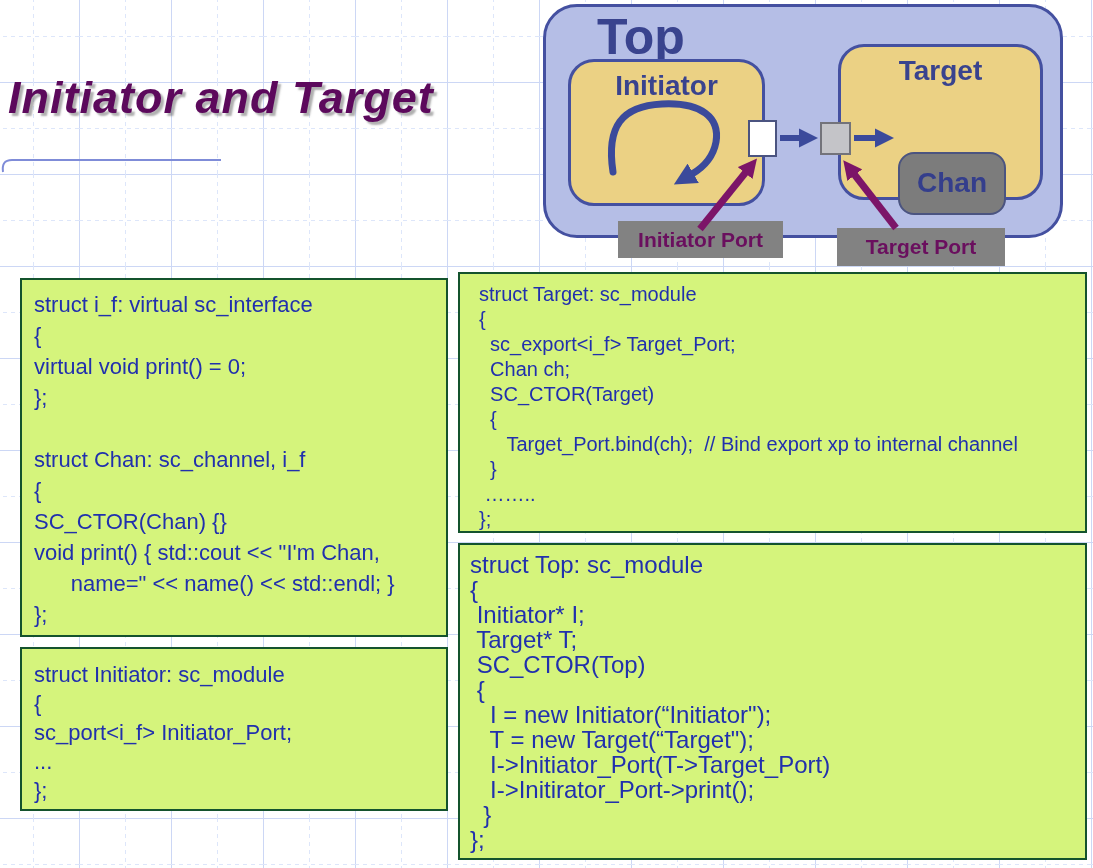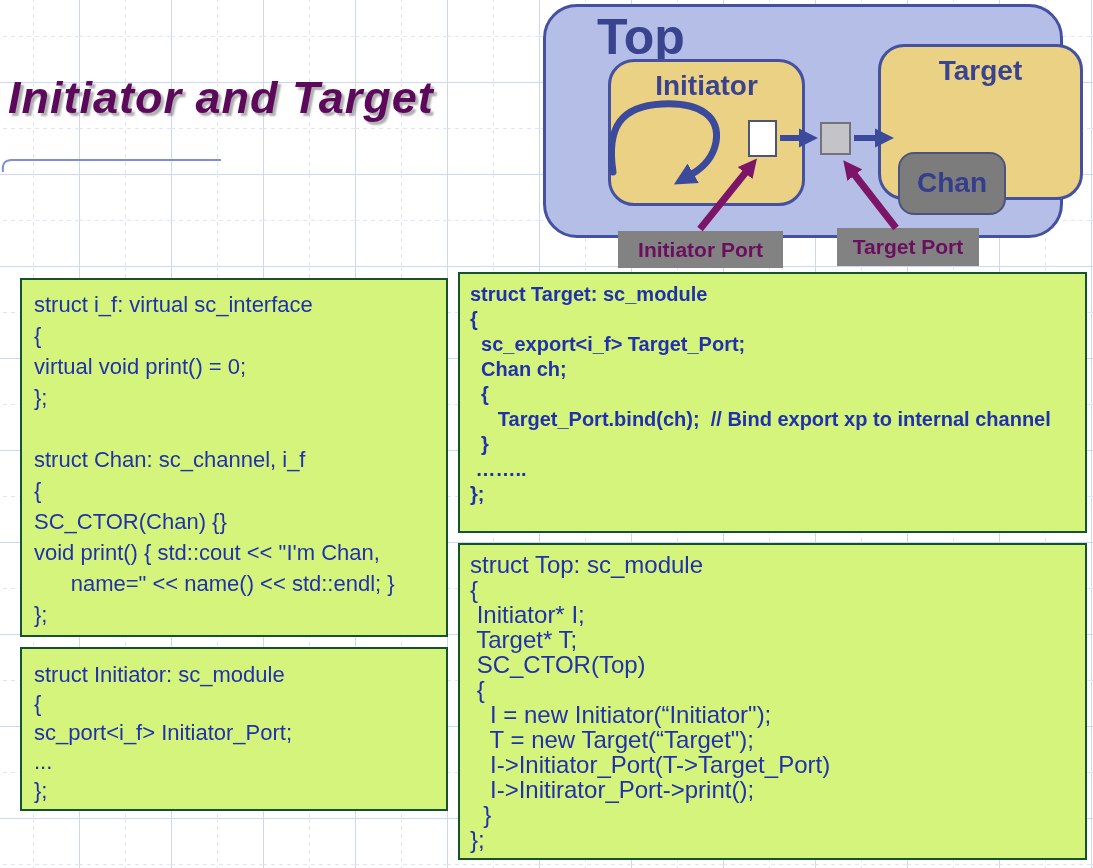--- a/index.html
+++ b/index.html
@@ -14,46 +14,46 @@
          color:#5c095c;letter-spacing:1px;
          text-shadow:3px 3px 2px rgba(110,110,110,0.55);white-space:nowrap;}
 
   
   .top-box{position:absolute;left:543px;top:4px;width:520px;height:234px;
            background:#b5bee6;border:3px solid #4450a0;border-radius:34px;
            box-sizing:border-box;z-index:1;}
   .top-label{position:absolute;left:597px;top:8px;z-index:2;
              font-size:50px;font-weight:bold;color:#39438e;}
   .module-box{position:absolute;background:#ebd184;border:3px solid #4450a0;
-              border-radius:26px;box-sizing:border-box;z-index:2;text-align:center;margin-left:40px;}
+              border-radius:26px;box-sizing:border-box;z-index:2;text-align:center;}
   .initiator-box{left:568px;top:59px;width:197px;height:147px;}
   .target-box{left:838px;top:44px;width:205px;height:156px;}
   .module-label{margin-top:8px;font-size:28px;font-weight:bold;color:#39438e;}
   .chan-box{position:absolute;left:898px;top:104px;width:108px;height:63px;
             background:#7c7c7c;border:2px solid #4b5480;border-radius:16px;
             box-sizing:border-box;z-index:3;text-align:center;margin-top:48px;}
   .chan-label{font-size:28px;font-weight:bold;color:#343e8c;line-height:58px;}
   .port-square{position:absolute;box-sizing:border-box;z-index:4;}
   .port-white{left:748px;top:120px;width:29px;height:37px;background:#ffffff;border:2px solid #4b5480;}
   .port-gray{left:820px;top:122px;width:31px;height:33px;background:#c4c4c8;border:2px solid #73737a;}
   .port-callout{position:absolute;z-index:5;background:#828282;
                 color:#6a0f5e;font-weight:bold;font-size:21px;text-align:center;}
-  .callout-initiator{left:618px;top:231px;width:165px;height:37px;line-height:37px;}
-  .callout-target{left:837px;top:228px;width:142px;height:38px;line-height:38px;}
+  .callout-initiator{left:618px;top:221px;width:165px;height:37px;line-height:37px;}
+  .callout-target{left:837px;top:228px;width:168px;height:38px;line-height:38px;}
 
   
   .code-box{position:absolute;background:#d5f47c;border:2px solid #14532d;
             box-sizing:border-box;z-index:3;color:#2130ad;overflow:hidden;}
   .code-line{white-space:pre;}
   .box-if{left:20px;top:278px;width:428px;height:359px;padding:9px 0 0 12px;
           font-size:22px;line-height:31px;}
   .box-init{left:20px;top:647px;width:428px;height:164px;padding:11px 0 2px 12px;
           font-size:22px;line-height:29px;}
-  .box-target{left:458px;top:272px;width:629px;height:261px;padding:8px 0 0 10px;
-          font-size:20px;line-height:25px;font-weight:bold;}
+  .box-target{left:458px;top:272px;width:629px;height:261px;padding:8px 0 0 19px;
+          font-size:20px;line-height:25px;}
   .box-top{left:458px;top:543px;width:629px;height:317px;padding:7px 0 0 10px;
           font-size:24px;line-height:25px;}
 </style>
 </head>
 <body>
 
 <div id="stage">
 
   <svg id="gridsvg" width="1093" height="868">
     <defs>
@@ -130,20 +130,21 @@
       <div class="code-line">sc_port&lt;i_f&gt; Initiator_Port;</div>
       <div class="code-line">...</div>
       <div class="code-line">};</div>
     </div>
 
   <div class="code-box box-target">
       <div class="code-line">struct Target: sc_module</div>
       <div class="code-line">{</div>
       <div class="code-line">  sc_export&lt;i_f&gt; Target_Port;</div>
       <div class="code-line">  Chan ch;</div>
+      <div class="code-line">  SC_CTOR(Target)</div>
       <div class="code-line">  {</div>
       <div class="code-line">     Target_Port.bind(ch);  // Bind export xp to internal channel</div>
       <div class="code-line">  }</div>
       <div class="code-line"> ……..</div>
       <div class="code-line">};</div>
     </div>
 
   <div class="code-box box-top">
       <div class="code-line">struct Top: sc_module</div>
       <div class="code-line">{</div>

